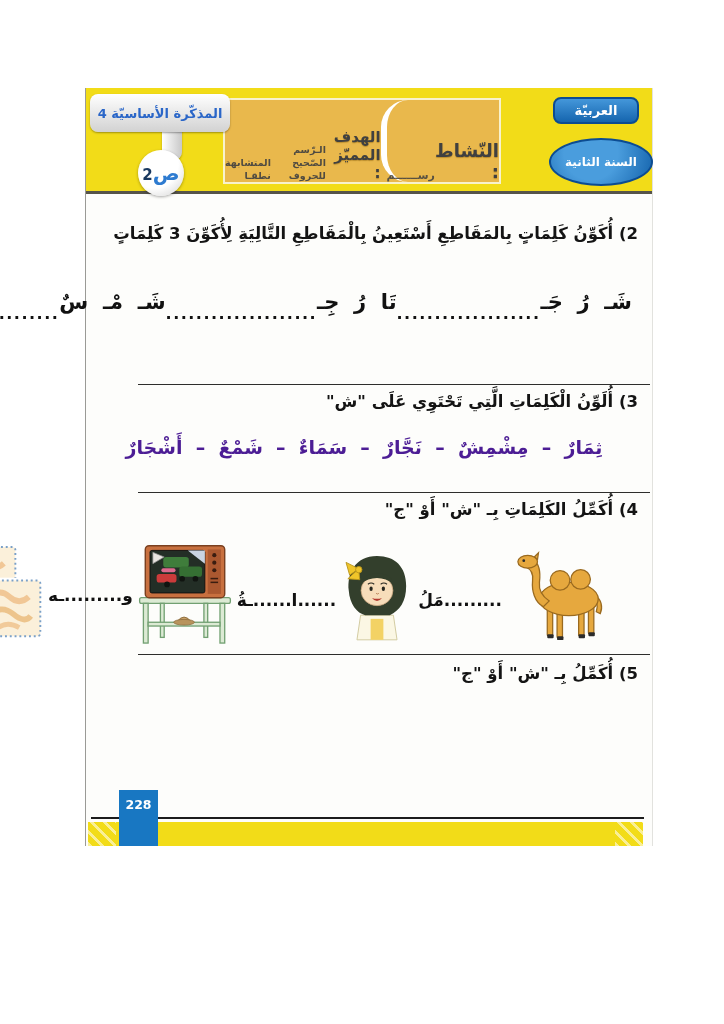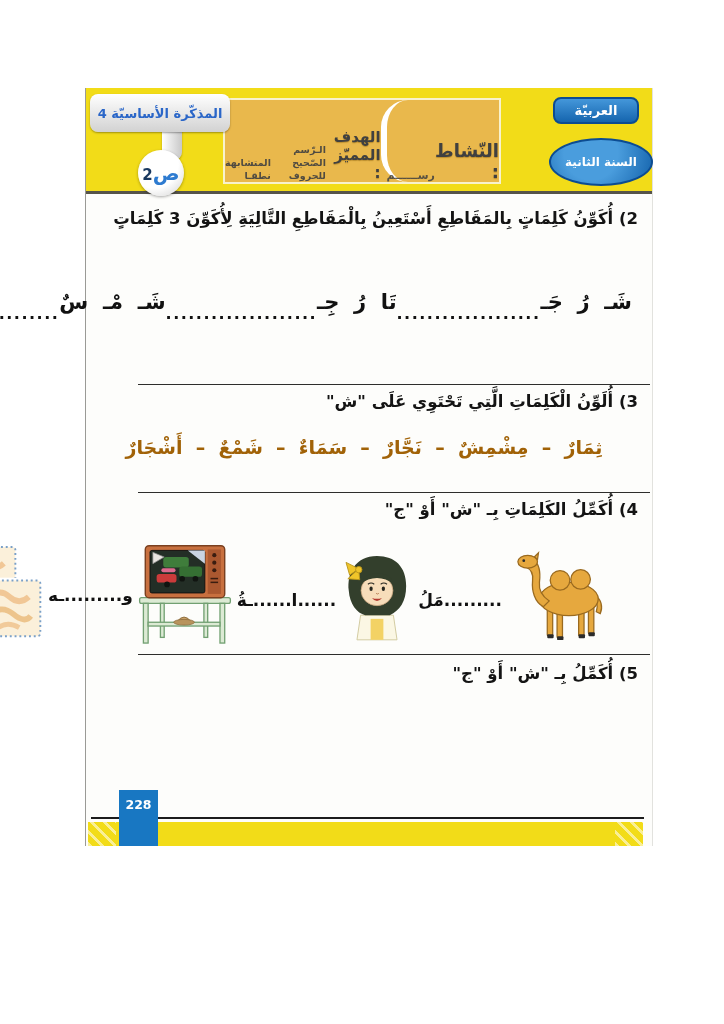--- a/index.html
+++ b/index.html
@@ -69,21 +69,21 @@
 
   .syll-row { position:absolute; top:192px; right:20px; left:20px; display:flex; justify-content:space-around; }
   .syll-group { display:flex; flex-direction:row; align-items:center; }
   .syll { font-size:21px; font-weight:bold; color:#111; white-space:pre; }
   .answer-dots { margin-top:24px; font-size:16px; font-weight:bold; letter-spacing:1.5px; color:#111; }
 
   .hr { position:absolute; left:52px; right:2px; height:0; border-top:1.6px solid #2e2e2c; }
   .hr1 { top:296px; } .hr2 { top:404px; } .hr3 { top:566px; }
 
   .words-line { position:absolute; top:348px; right:30px; left:20px; text-align:center;
-    font-size:19px; font-weight:bold; color:#a16207; white-space:pre; }
+    font-size:19px; font-weight:bold; color:#4c1d95; white-space:pre; }
 
   .figs-row { position:absolute; top:428px; right:32px; left:46px; height:130px;
     display:flex; justify-content:space-between; align-items:flex-end; }
   .fig { display:flex; flex-direction:row; align-items:center; justify-content:flex-end; }
   .fig svg { display:block; }
   .fig-caption { margin-top:5px; font-size:17px; font-weight:bold; color:#111; }
 
   .para { position:absolute; top:614px; right:18px; left:16px; font-size:20px; font-weight:bold;
     color:#101010; line-height:46px; }
   .p-line1 { text-align:justify; text-align-last:justify; }
@@ -129,21 +129,21 @@
       </div>
 
       <div class="subject-pill">
         <span>العربيّة</span>
       </div>
       <div class="year-oval">
         <span>السنة الثانية</span>
       </div>
     </div>
 
-    <div class="ex-title rtl" style="top:121px">2) أُكَوِّنُ كَلِمَاتٍ بِالمَقَاطِعِ أَسْتَعِينُ بِالْمَقَاطِعِ التَّالِيَةِ لِأُكَوِّنَ 3 كَلِمَاتٍ</div>
+    <div class="ex-title rtl" style="top:136px">2) أُكَوِّنُ كَلِمَاتٍ بِالمَقَاطِعِ أَسْتَعِينُ بِالْمَقَاطِعِ التَّالِيَةِ لِأُكَوِّنَ 3 كَلِمَاتٍ</div>
 
     <div class="syll-row rtl">
       <div class="syll-group">
         <div class="syll">شَـ  رُ  جَـ</div>
         <div class="answer-dots">...................</div>
       </div>
       <div class="syll-group">
         <div class="syll">تَا  رُ  جِـ</div>
         <div class="answer-dots">....................</div>
       </div>

